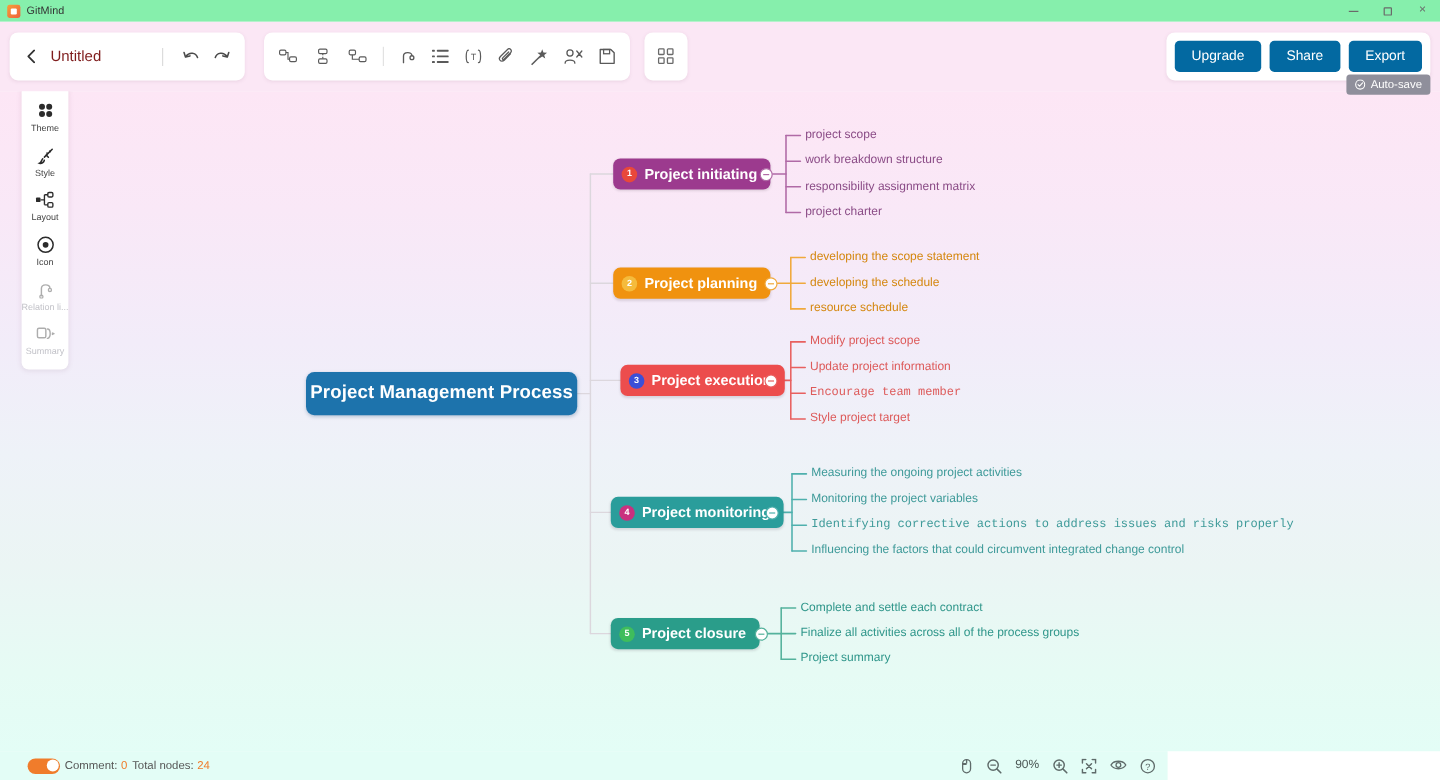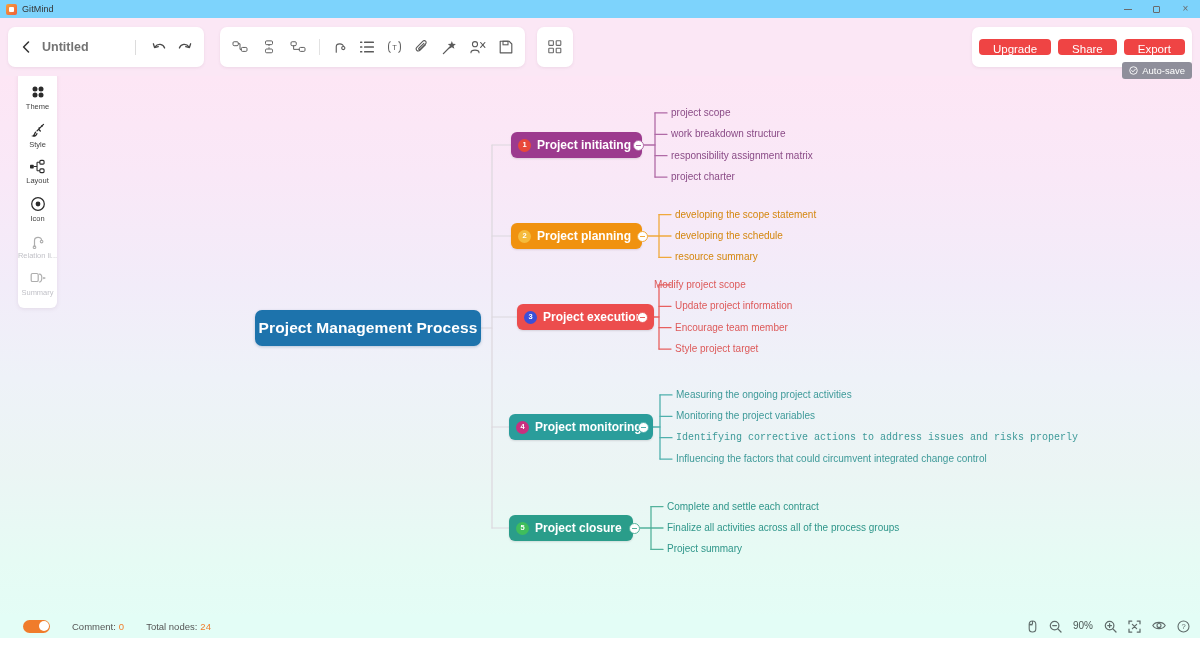--- a/index.html
+++ b/index.html
@@ -7,21 +7,21 @@
   body {
     font-family: "Liberation Sans", sans-serif;
     background: #ffffff;
     -webkit-font-smoothing: antialiased;
   }
 
   
   .titlebar {
     height: 18px; width: 100%;
     display: flex; align-items: center;
-    background: #7dd3fc;
+    background: #86efac;
     position: relative; z-index: 40; justify-content: flex-end;
   }
   .tb-app { display: flex; align-items: center; gap: 5px; padding-left: 6px; }
   .tb-logo {
     width: 11px; height: 11px; border-radius: 2px;
     background: linear-gradient(135deg, #f6a13a, #ef5f3c);
     display: flex; align-items: center; justify-content: center;
   }
   .tb-logo i { width: 5px; height: 5px; background: #fff; border-radius: 1px; display: block; }
   .tb-title { font-size: 9px; color: #333; letter-spacing: .1px; }
@@ -45,33 +45,33 @@
     background: #fff; border-radius: 7px;
     display: flex; align-items: center;
     height: 40px;
     box-shadow: 0 1px 3px rgba(120,80,110,.10);
   }
   .doc-card { width: 196px; padding: 0 10px; gap: 6px; }
   .back-arrow {
     width: 16px; height: 16px; display: flex; align-items: center; justify-content: center;
     color: #333; font-size: 14px; line-height: 1;
   }
-  .doc-name { font-size: 12.5px; font-weight: bold; color: #737373; margin-left: 2px; }
+  .doc-name { font-size: 12.5px; font-weight: normal; color: #7f1d1d; margin-left: 2px; }
   .vsep { width: 1px; height: 15px; background: #dcdcdc; margin-left: auto; }
   .undo-redo { display: flex; gap: 10px; padding-left: 10px; padding-right: 2px; }
   .ic { color: #4a4a4a; display: flex; align-items: center; justify-content: center; }
 
   .tools-card { margin-left: 16px; padding: 0 12px; gap: 13px; }
   .tools-card .vsep2 { width: 1px; height: 16px; background: #e2e2e2; }
   .single-card { margin-left: 12px; width: 36px; justify-content: center; }
 
   .right-card { margin-left: auto; padding: 0 7px; gap: 7px; }
   .btn-orange {
-    background: #ef4444; color: #fff; font-size: 11.5px;
-    border: none; border-radius: 4px; height: 16px; padding: 4px 14px;
+    background: #0369a1; color: #fff; font-size: 11.5px;
+    border: none; border-radius: 4px; height: 26px; padding: 4px 14px;
     cursor: pointer; font-family: inherit;
   }
 
   .autosave {
     position: absolute; right: 8px; top: 44px;
     background: #8f8f9b; color: #fff;
     font-size: 9.5px; border-radius: 3px;
     padding: 3px 7px; display: flex; align-items: center; gap: 4px;
     z-index: 31;
   }
@@ -134,25 +134,25 @@
   }
   .toggle {
     position: absolute; width: 11px; height: 11px; border-radius: 50%;
     background: #fff; display: flex; align-items: center; justify-content: center;
     font-size: 9px; line-height: 1;
   }
   .toggle span { display: block; width: 5px; height: 1px; }
 
   
   .statusbar {
-    position: absolute; left: 0; bottom: 12px;
-    width: 1200px; height: 24px;
+    position: absolute; left: 0; bottom: 0;
+    width: 973px; height: 24px;
     background: #e3fdf6;
     display: flex; align-items: center;
-    padding: 0 10px; gap: 22px;
+    padding: 0 10px; gap: 4px;
     font-size: 9.5px; color: #555;
     z-index: 35;
   }
   .switch {
     width: 27px; height: 13px; border-radius: 7px;
     background: #f07c2b; position: relative; cursor: pointer; margin-left: 13px;
   }
   .switch i {
     position: absolute; right: 1.5px; top: 1.5px;
     width: 10px; height: 10px; border-radius: 50%; background: #fff; display: block;
@@ -369,31 +369,31 @@
       <div class="leaf" style="left: 671px; top: 96.1px; color: rgb(138, 75, 134);">project charter</div>
       <div class="node branch" style="left: 511px; top: 147px; min-width: 116px; background: rgb(240, 146, 15);">
         <span class="badge" style="background: rgb(245, 187, 60);">2</span>
         <span>Project planning</span>
       </div>
       <div class="toggle" style="left: 637px; top: 154.5px; border: 1px solid rgb(240, 169, 60);">
         <span style="background: rgb(240, 169, 60);"></span>
       </div>
       <div class="leaf" style="left: 675px; top: 133.6px; color: rgb(212, 135, 15);">developing the scope statement</div>
       <div class="leaf" style="left: 675px; top: 155px; color: rgb(212, 135, 15);">developing the schedule</div>
-      <div class="leaf" style="left: 675px; top: 176.4px; color: rgb(212, 135, 15);">resource summary</div>
+      <div class="leaf" style="left: 675px; top: 176.4px; color: rgb(212, 135, 15);">resource schedule</div>
       <div class="node branch" style="left: 517px; top: 228px; min-width: 110px; background: rgb(236, 77, 77);">
         <span class="badge" style="background: rgb(59, 79, 216);">3</span>
         <span>Project execution</span>
       </div>
       <div class="toggle" style="left: 637px; top: 235.5px; border: 1px solid rgb(232, 96, 95);">
         <span style="background: rgb(232, 96, 95);"></span>
       </div>
-      <div class="leaf" style="left: 654px; top: 203.9px; color: rgb(221, 90, 90);">Modify project scope</div>
+      <div class="leaf" style="left: 675px; top: 203.9px; color: rgb(221, 90, 90);">Modify project scope</div>
       <div class="leaf" style="left: 675px; top: 225.3px; color: rgb(221, 90, 90);">Update project information</div>
-      <div class="leaf" style="left: 675px; top: 246.7px; color: rgb(221, 90, 90);">Encourage team member</div>
+      <div class="leaf" style="left: 675px; top: 246.7px; color: rgb(221, 90, 90); font-family: Liberation Mono, monospace;">Encourage team member</div>
       <div class="leaf" style="left: 675px; top: 268.1px; color: rgb(221, 90, 90);">Style project target</div>
       <div class="node branch" style="left: 509px; top: 338px; min-width: 119px; background: rgb(42, 157, 155);">
         <span class="badge" style="background: rgb(201, 48, 127);">4</span>
         <span>Project monitoring</span>
       </div>
       <div class="toggle" style="left: 638px; top: 345.5px; border: 1px solid rgb(79, 176, 173);">
         <span style="background: rgb(79, 176, 173);"></span>
       </div>
       <div class="leaf" style="left: 676px; top: 313.9px; color: rgb(62, 154, 153);">Measuring the ongoing project activities</div>
       <div class="leaf" style="left: 676px; top: 335.3px; color: rgb(62, 154, 153);">Monitoring the project variables</div>

